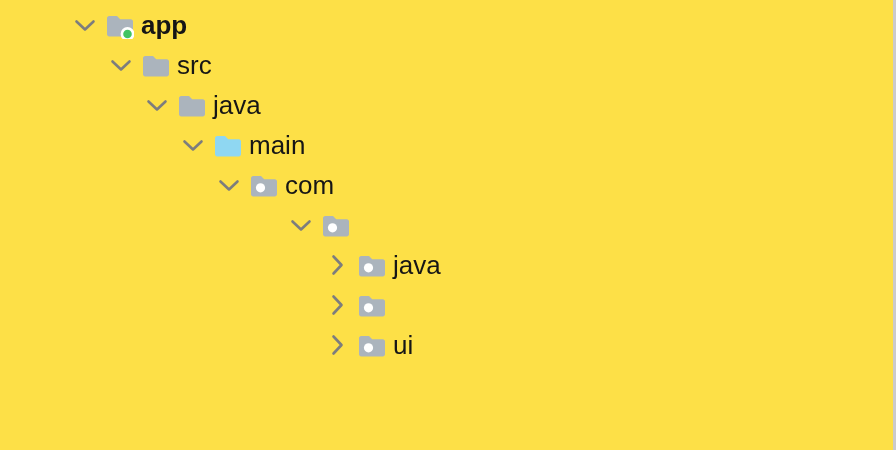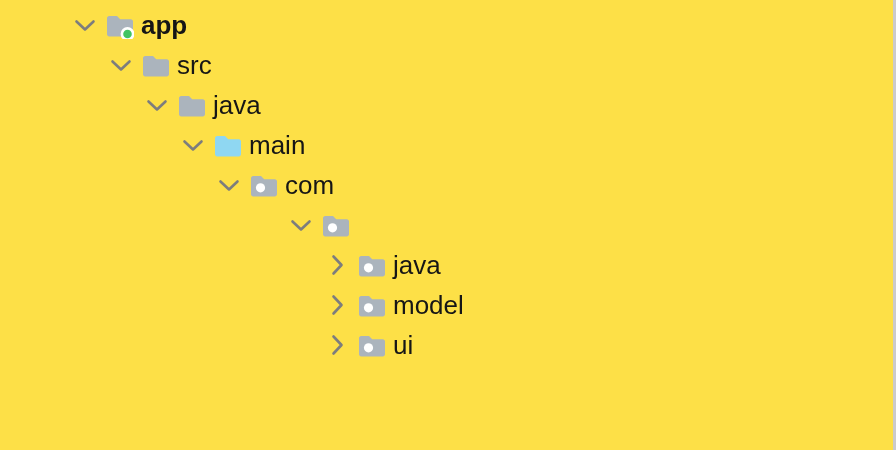--- a/index.html
+++ b/index.html
@@ -194,21 +194,20 @@
         <svg width="15" height="22">
           <use href="#sym-chev-right"></use>
         </svg>
       </span>
     <span class="gap"></span>
     <span class="icon folder-gray">
         <svg width="28" height="28">
           <use href="#sym-package-folder"></use>
         </svg>
       </span>
-    <span class="label">model</span>
   </div>
 
   <div class="row lvl-7">
     <span class="chev">
         <svg width="15" height="22">
           <use href="#sym-chev-right"></use>
         </svg>
       </span>
     <span class="gap"></span>
     <span class="icon folder-gray">

